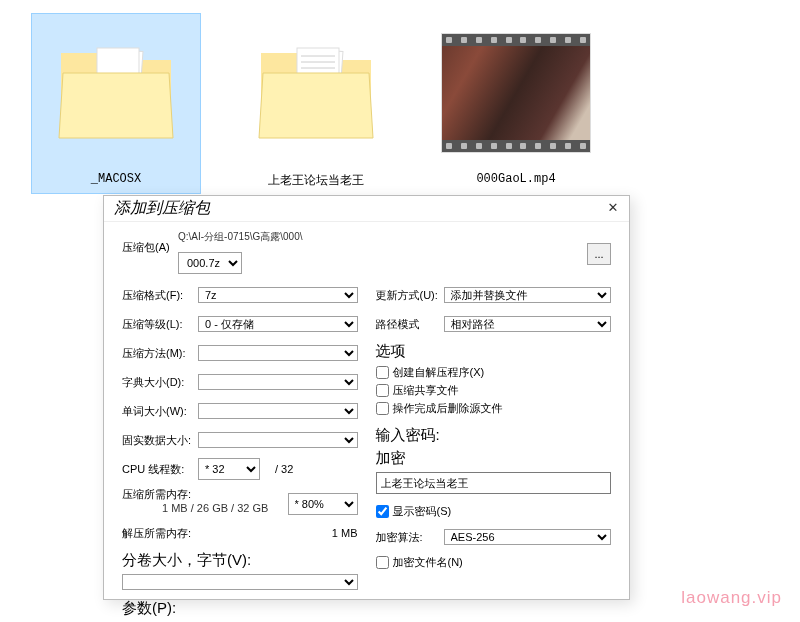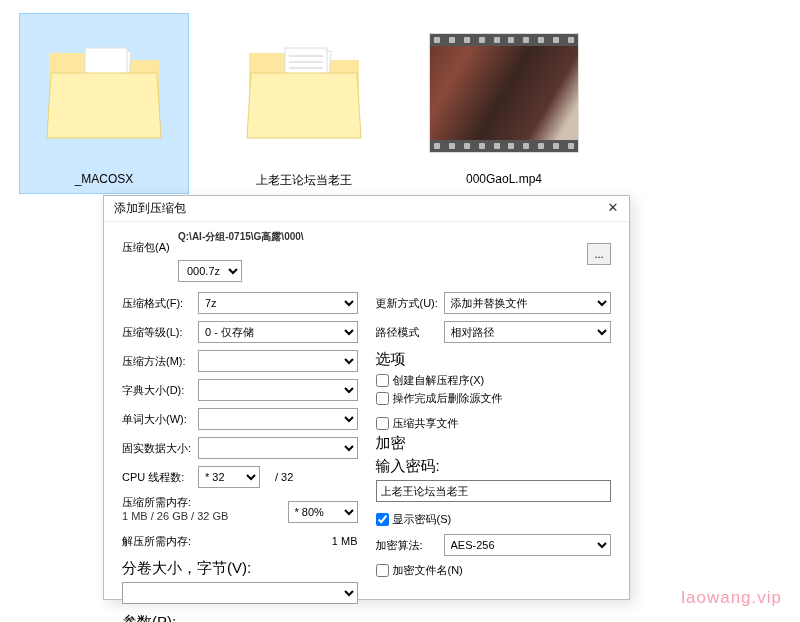--- a/index.html
+++ b/index.html
@@ -1,19 +1,19 @@
 <!DOCTYPE html>
 <html><head>
 <meta charset="utf-8">
 <style>
 * { box-sizing: border-box; margin: 0; padding: 0; }
 body { font-family: "Microsoft YaHei", Tahoma, Arial, sans-serif; font-size: 11px; background: #fff; width: 800px; height: 622px; position: relative; overflow: hidden; }
 
 
-.desktop { display: flex; gap: 32px; padding: 14px 20px; }
+.desktop { display: flex; gap: 32px; padding: 14px 32px; font-family: Liberation Mono, monospace; }
 .file-icon { width: 168px; display: flex; flex-direction: column; align-items: center; cursor: pointer; padding: 4px; }
 .file-icon.selected { background: #cce8ff; outline: 1px solid #99d1ff; }
 .icon-img { width: 150px; height: 150px; display: flex; align-items: center; justify-content: center; }
 .icon-label { font-size: 12px; text-align: center; margin-top: 4px; color: #000; }
 
 
 .folder-svg { width: 130px; height: 110px; }
 .folder-back { fill: #fde79f; }
 .folder-front { fill: #fff2b3; stroke: #e8d178; stroke-width: 1; }
 .paper-rect { fill: #fff; stroke: #ddd; stroke-width: 1; }
@@ -21,42 +21,42 @@
 
 
 .video-thumb { width: 160px; height: 120px; background: #fafafa; border: 1px solid #ddd; display: flex; flex-direction: column; }
 .film-strip { height: 12px; background: #555; display: flex; justify-content: space-around; align-items: center; }
 .film-hole { width: 6px; height: 6px; background: #bbb; border-radius: 1px; }
 .video-frame { flex: 1; background: linear-gradient(120deg, #6b3a2e 0%, #8a4a3a 20%, #3a2520 50%, #5a3530 75%, #d0c0b0 90%); position: relative; }
 
 
 .dialog { position: absolute; left: 103px; top: 195px; width: 527px; height: 405px; background: #fff; border: 1px solid #bbb; box-shadow: 4px 4px 14px rgba(0,0,0,0.12); }
 .titlebar { height: 26px; display: flex; align-items: center; justify-content: space-between; padding: 0 6px 0 10px; border-bottom: 1px solid #eee; }
-.title-text { font-size: 12px; }
+.title-text { font-size: 16px; font-style: italic; }
 .close-btn { width: 20px; height: 20px; font-size: 13px; text-align: center; line-height: 18px; color: #333; cursor: pointer; }
 
 .dialog-body { padding: 8px 18px 10px 18px; }
 .archive-row { display: flex; align-items: flex-start; gap: 6px; margin-bottom: 10px; }
 .archive-lbl { width: 50px; padding-top: 10px; }
-.archive-path { font-size: 10px; color: #333; margin-bottom: 16px; font-weight: bold; }
+.archive-path { font-size: 10px; color: #333; margin-bottom: 8px; }
 .archive-select { flex: 1; height: 22px; border: 1px solid #a0a0a0; padding: 0 4px; font-size: 11px; background: #fff; }
 .browse-btn { width: 24px; height: 22px; border: 1px solid #a0a0a0; background: #f0f0f0; cursor: pointer; margin-top: 13px; font-size: 11px; }
 
 .cols { display: flex; gap: 18px; }
 .left-col, .right-col { flex: 1; }
 
 .form-row { display: flex; align-items: center; margin-bottom: 7px; min-height: 22px; }
 .form-lbl { width: 76px; font-size: 11px; }
 .form-ctrl { flex: 1; }
-.combo { width: 100%; height: 22px; border: 1px solid #a0a0a0; background: #fff; font-size: 11px; padding: 0 2px; }
+.combo { width: 100%; height: 16px; border: 1px solid #a0a0a0; background: #fff; font-size: 11px; padding: 0 2px; }
 .num-row { display: flex; align-items: center; gap: 15px; }
 .num-combo { width: 62px; height: 22px; border: 1px solid #a0a0a0; background: #fff; font-size: 11px; padding: 0 2px; }
 .suffix { font-size: 11px; }
 .mem-lbl { display: block; }
-.mem-sub { display: block; color: #333; }
+.mem-sub { display: block; color: #333; margin-left: 40px; }
 .mem-right { text-align: right; }
 
 .group-lbl { font-size: 15px; margin-bottom: 4px; margin-top: 2px; }
 .check-row { display: flex; align-items: center; gap: 4px; margin-bottom: 3px; font-size: 11px; }
 .check-row input { width: 13px; height: 13px; }
 
 .text-input { width: 100%; height: 22px; border: 1px solid #7a7a7a; padding: 0 4px; font-size: 11px; }
 
 
 .watermark { position: absolute; right: 18px; bottom: 14px; text-align: right; color: #f59fb0; }
@@ -218,31 +218,31 @@
         <div class="form-row">
           <div class="form-lbl" style="width:68px">路径模式</div>
           <div class="form-ctrl"><select class="combo"><option>相对路径</option></select></div>
         </div>
 
         <div class="group-lbl">选项</div>
         <label class="check-row">
             <input type="checkbox" style="">
             <span>创建自解压程序(X)</span>
           </label>
+        <label class="check-row">
+            <input type="checkbox" style="">
+            <span>压缩共享文件</span>
+          </label>
         <label class="check-row" style="margin-bottom:10px">
             <input type="checkbox" style="">
             <span>操作完成后删除源文件</span>
           </label>
-        <label class="check-row">
-            <input type="checkbox" style="">
-            <span>压缩共享文件</span>
-          </label>
-
+
+        <div class="group-lbl">输入密码:</div>
         <div class="group-lbl">加密</div>
-        <div class="group-lbl">输入密码:</div>
         <input class="text-input" style="margin-bottom: 10px;" value="上老王论坛当老王">
 
         <label class="check-row" style="margin-bottom:7px">
             <input type="checkbox" checked="" style="">
             <span>显示密码(S)</span>
           </label>
 
         <div class="form-row">
           <div class="form-lbl" style="width:68px">加密算法:</div>
           <div class="form-ctrl"><select class="combo"><option>AES-256</option></select></div>

